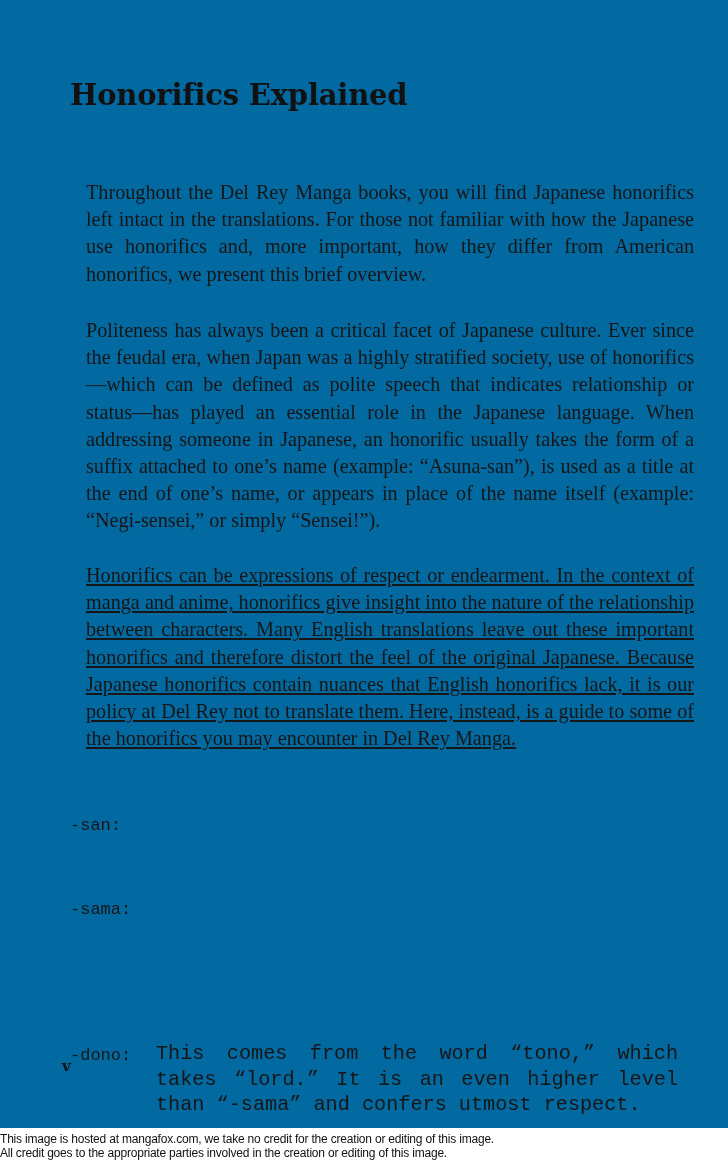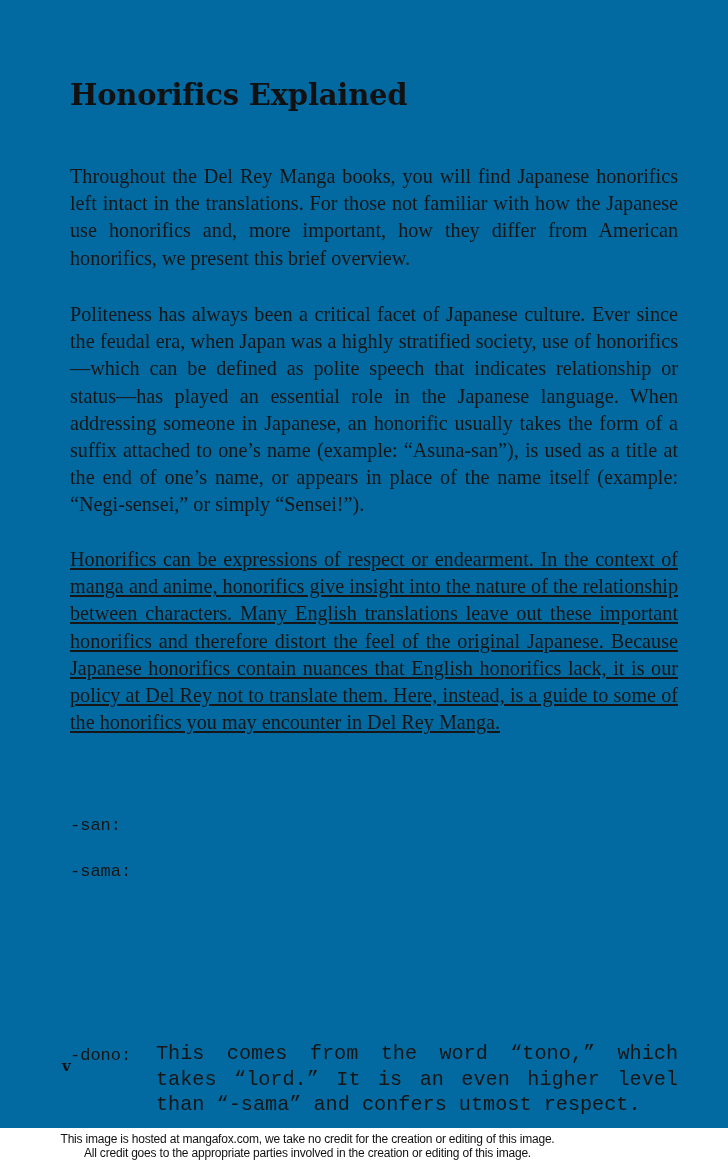--- a/index.html
+++ b/index.html
@@ -38,21 +38,21 @@
       font-family: "DejaVu Serif", serif;
       font-weight: bold;
       font-size: 29px;
       letter-spacing: -0.2px;
       color: #111;
     }
     .body-text {
       position: absolute;
       left: 70px;
       width: 608px;
-      margin: 0;
+      margin: 16px;
       font-family: "Liberation Serif", serif;
       font-size: 20.2px;
       line-height: 27.2px;
       text-align: justify;
       color: #161616;
     }
     .body-text.last-line-left { text-align-last: left; }
     #para-1 { top: 163px; }
     #para-2 { top: 301px; }
     #para-3 { top: 546px; text-decoration: underline; }
@@ -72,38 +72,37 @@
       flex: 0 0 86px;
       font-size: 17px;
       padding-top: 2px;
     }
     .gloss .def {
       flex: 1;
       text-align: justify;
       text-align-last: left;
     }
     #gloss-0 { top: 811px; }
-    #gloss-1 { top: 857px; align-items: center; }
+    #gloss-1 { top: 895px; align-items: center; }
     #gloss-2 { top: 1041px; }
 
     .page-number {
       position: absolute;
       left: 62px;
       top: 1057px;
       font-family: "DejaVu Serif", serif;
       font-weight: bold;
       font-size: 15px;
       color: #111;
     }
     .watermark {
       position: absolute;
       left: 0;
       top: 1132px;
       width: 615px;
-      text-align: center;
       font-family: "Liberation Sans", sans-serif;
       font-size: 12px;
       line-height: 14px;
       color: #111;
       letter-spacing: -0.2px;
     }
   </style>
 </head>
 <body>
 

